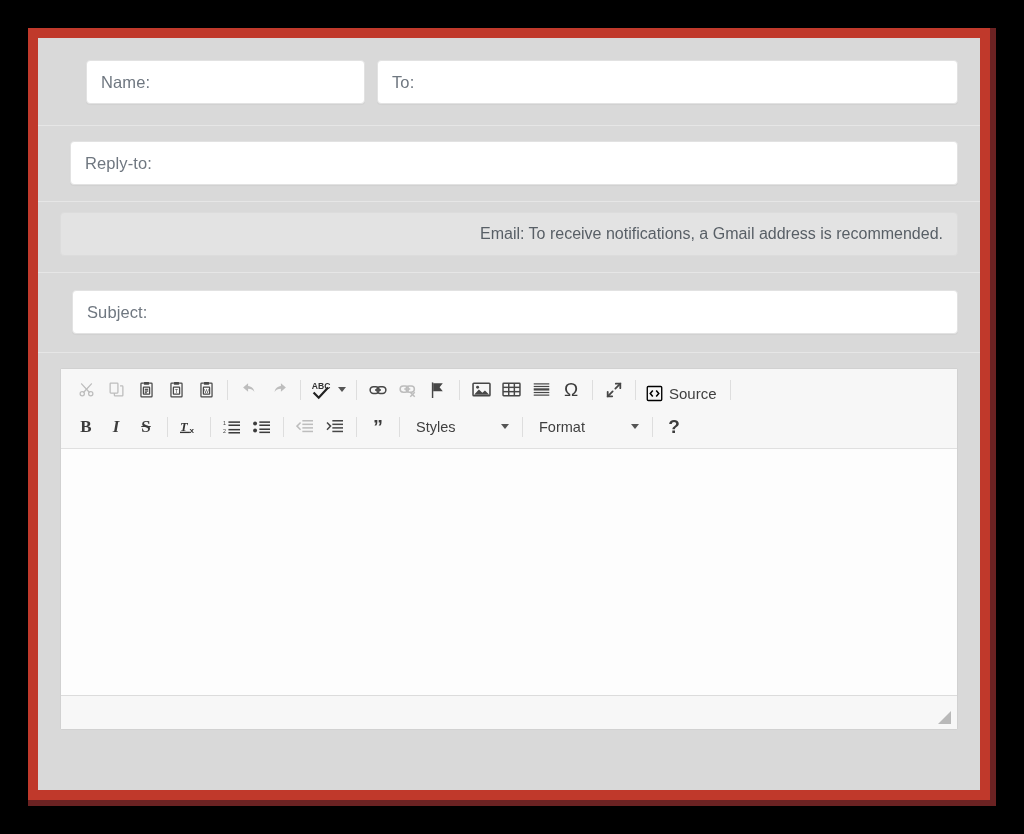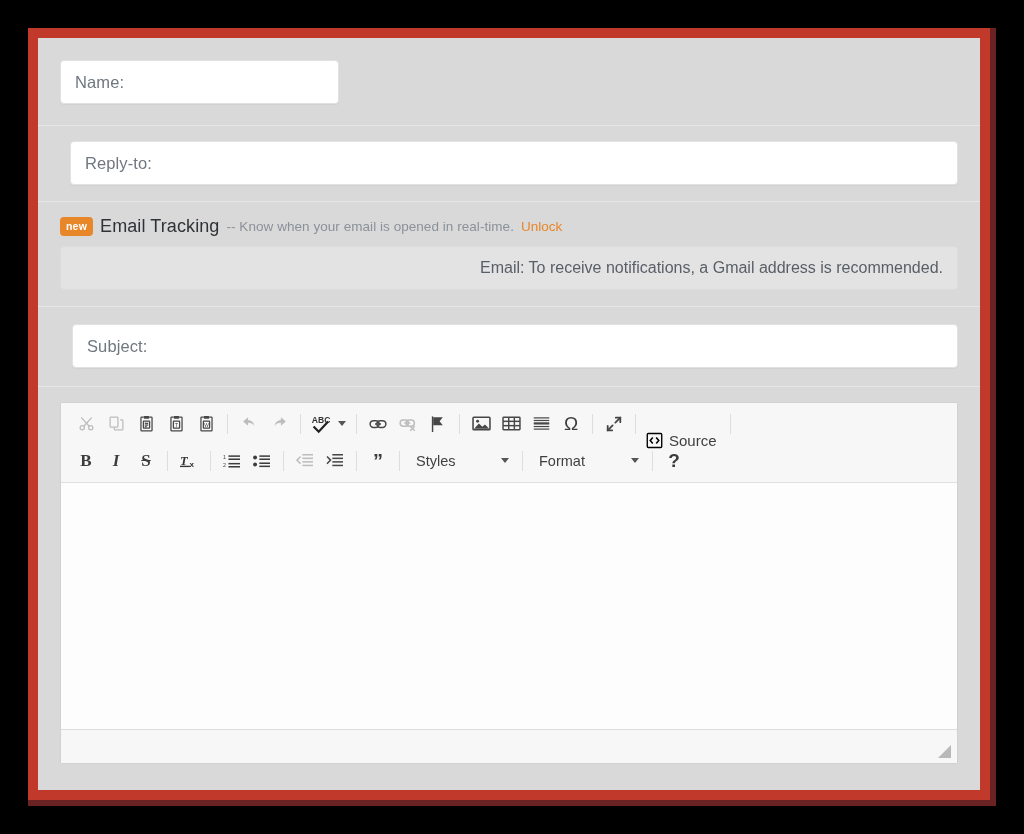--- a/index.html
+++ b/index.html
@@ -34,20 +34,21 @@
   .sep {
     height: 1px;
     background: #e6e6e6;
     margin: 0 0;
   }
 
   .fields-top {
     display: flex;
     gap: 12px;
     padding: 22px 22px 21px 22px;
+    margin-left: 26px;
   }
   .field {
     background: #ffffff;
     border: 1px solid #e2e2e2;
     border-radius: 4px;
     height: 44px;
     display: flex;
     align-items: center;
     padding: 0 14px;
     box-shadow: 0 1px 1px rgba(0,0,0,0.04);
@@ -164,21 +165,21 @@
   .tb-text.sans { font-family: "Liberation Sans", sans-serif; }
   .tb-spell {
     display: flex;
     align-items: center;
     gap: 3px;
     padding: 0 4px;
     cursor: pointer;
   }
   .tb-source {
     display: flex;
-    align-items: flex-end;
+    align-items: flex-start;
     gap: 6px;
     padding: 0 7px 0 4px;
     height: 30px;
     border-radius: 3px;
     cursor: pointer;
     margin-top: 20px;
   }
   .tb-source-label { font-size: 15px; color: #3f3f3f; }
 
   .combo {
@@ -223,39 +224,36 @@
 </head>
 <body>
 
 <div class="frame">
   <div class="frame-inner">
 
     <div class="fields-top">
       <div class="field name">
         <span>Name:</span>
       </div>
+      <div class="field to">
+        <span>To:</span>
+      </div>
     </div>
 
     <div class="sep"></div>
 
     <div class="field-wide-wrap">
       <div class="field wide">
         <span>Reply-to:</span>
       </div>
     </div>
 
     <div class="sep"></div>
 
     <div class="tracking">
-      <div class="tracking-head">
-        <span class="badge-new">new</span>
-        <span class="tracking-title">Email Tracking</span>
-        <span class="tracking-desc">-- Know when your email is opened in real-time.</span>
-        <span class="tracking-unlock">Unlock</span>
-      </div>
       <div class="tracking-note">
         <span>Email: To receive notifications, a Gmail address is recommended.</span>
       </div>
     </div>
 
     <div class="sep"></div>
 
     <div class="subject-wrap">
       <div class="field wide">
         <span>Subject:</span>

